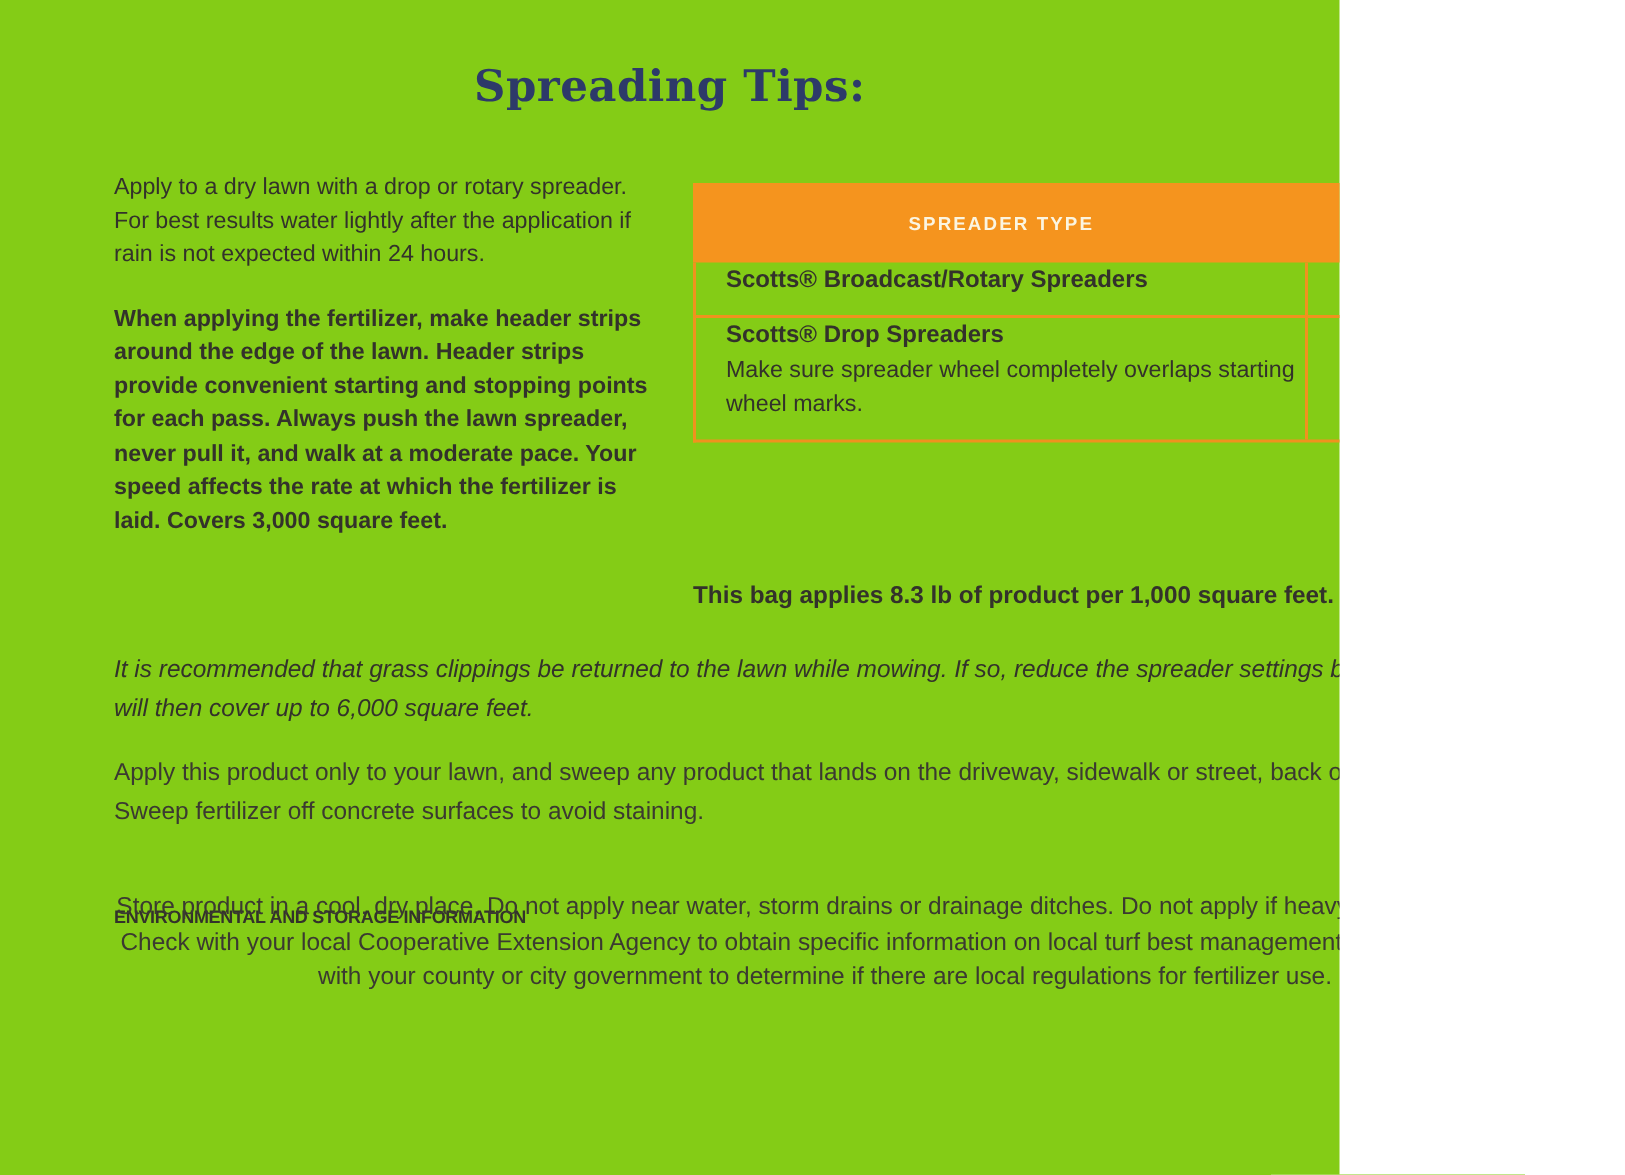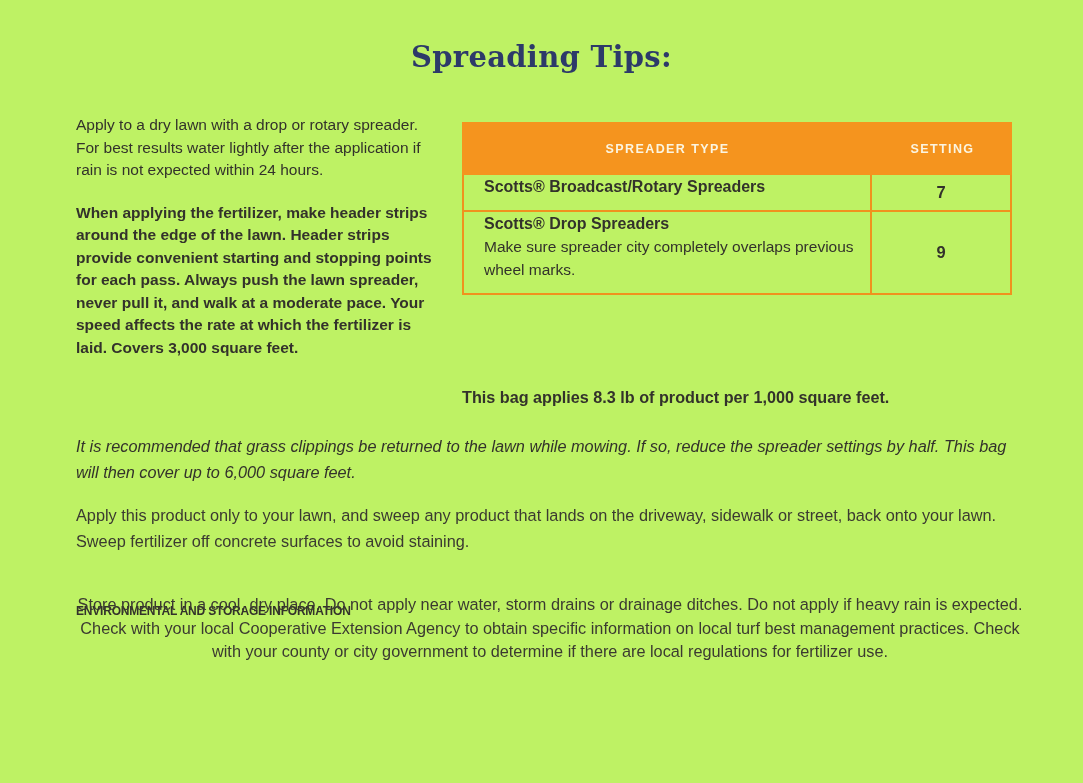--- a/index.html
+++ b/index.html
@@ -1,20 +1,20 @@
 <!DOCTYPE html>
 <html><head>
 <meta charset="utf-8">
 <style>
   html, body { margin: 0; padding: 0; }
   .page {
     position: relative;
-    width: 1083px;
+    width: 893px;
     height: 783px;
-    background: #bef264;
+    background: #84cc16;
     font-family: "Liberation Sans", sans-serif;
     color: #33322B;
     overflow: hidden;
   }
   .page-title {
     position: absolute;
     top: 40px;
     left: 0;
     width: 100%;
     text-align: center;
@@ -129,21 +129,21 @@
     <div class="table-body">
       <div class="table-row">
         <div class="cell-main">
           <div class="row-name">Scotts® Broadcast/Rotary Spreaders</div>
         </div>
         <div class="cell-setting">7</div>
       </div>
       <div class="table-row">
         <div class="cell-main">
           <div class="row-name">Scotts® Drop Spreaders</div>
-          <div class="row-desc">Make sure spreader city completely overlaps previous wheel marks.</div>
+          <div class="row-desc">Make sure spreader wheel completely overlaps starting wheel marks.</div>
         </div>
         <div class="cell-setting">9</div>
       </div>
     </div>
   </div>
 
   <p class="table-note">This bag applies 8.3 lb of product per 1,000 square feet.</p>
 
   <p class="full-para clippings-paragraph">It is recommended that grass clippings be returned to the lawn while mowing. If so, reduce the spreader settings by half. This bag will then cover up to 6,000 square feet.</p>
 

